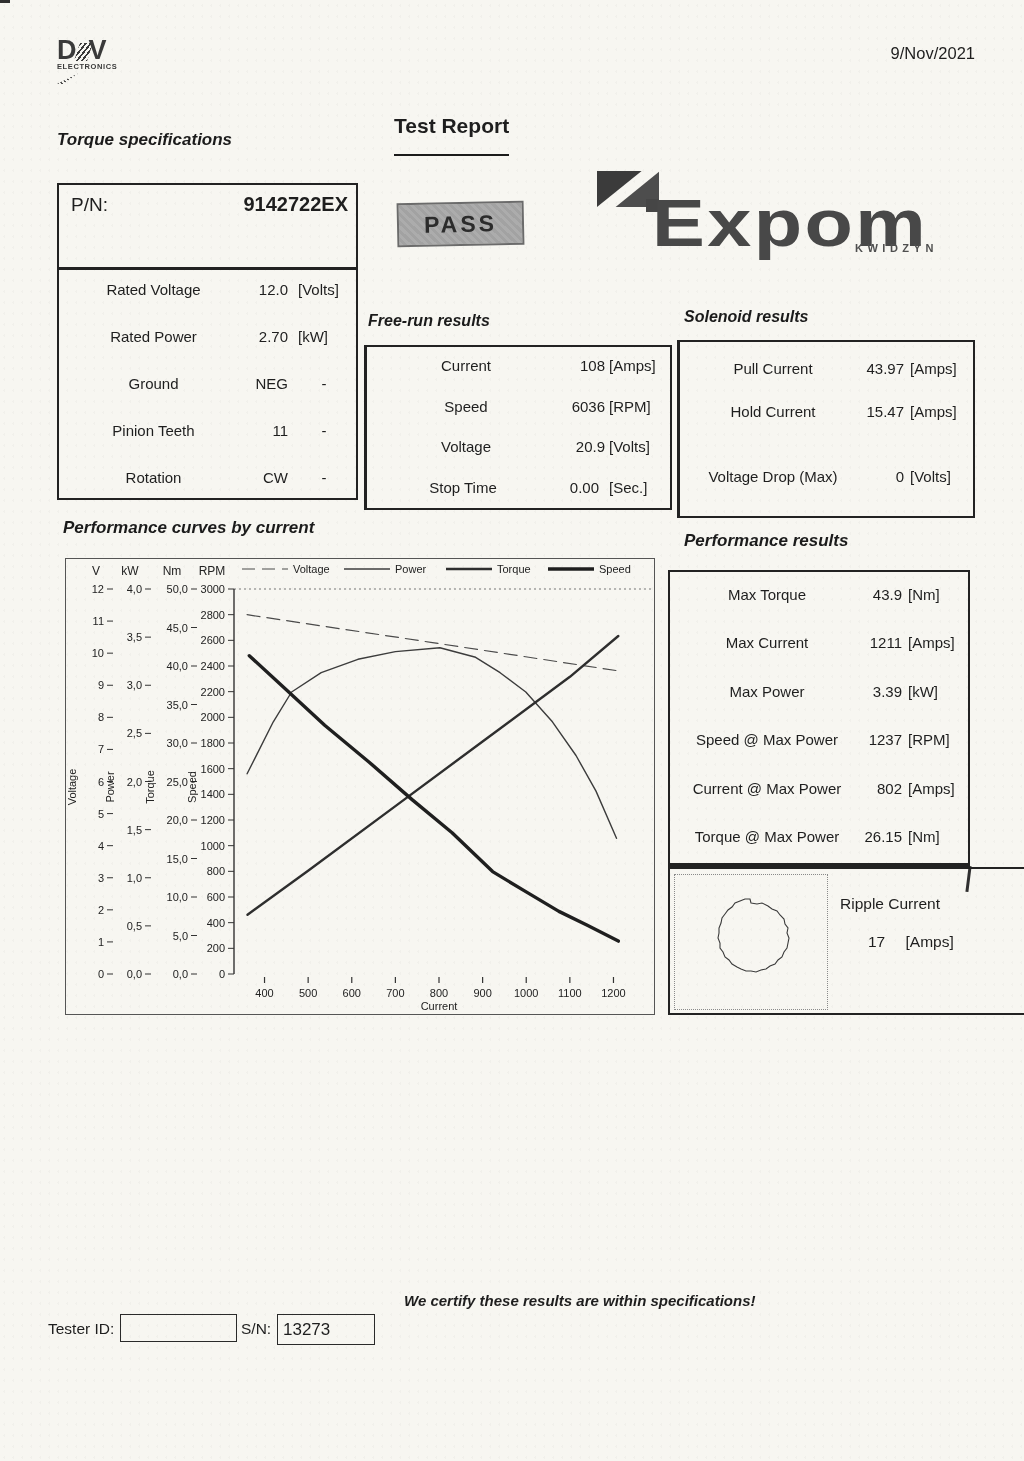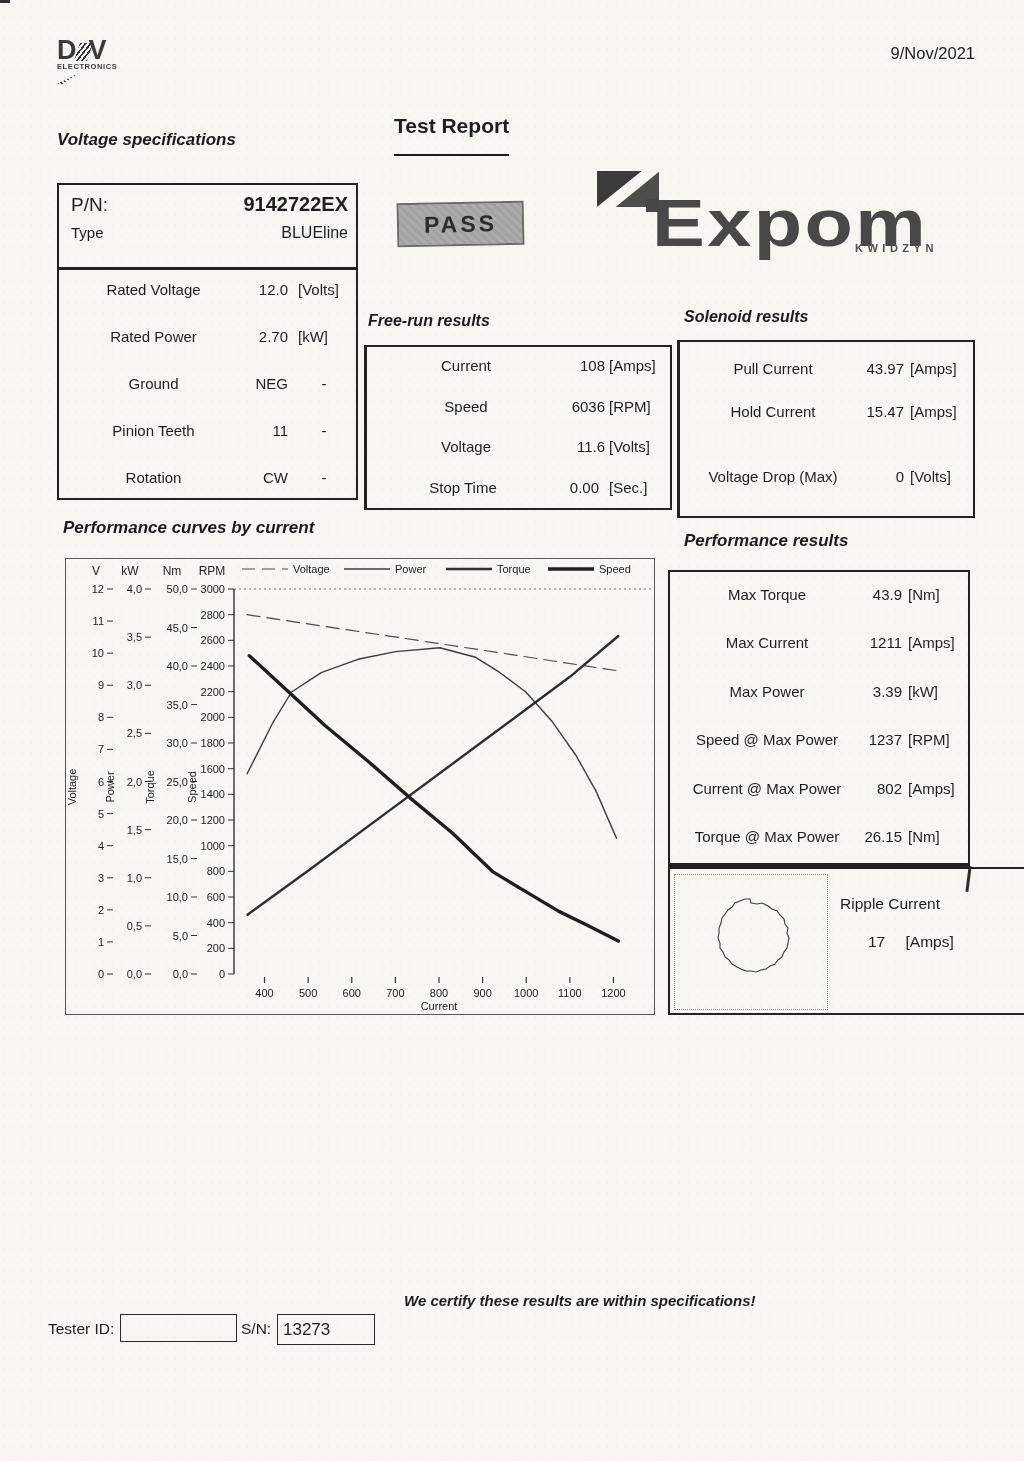--- a/index.html
+++ b/index.html
@@ -57,31 +57,27 @@
   <div class="artifact" style="left:967px;top:866px;width:2.5px;height:26px;transform:rotate(7deg);"></div>
 
   <div class="abs" style="left:57px;top:38px;">
     <div class="dv-letters"><span>D</span><span class="dv-hatch"></span><span>V</span></div>
     <div class="dv-sub">ELECTRONICS</div>
     <div class="dv-tri"></div>
   </div>
 
   <div class="abs" style="left:780px;top:44px;width:195px;text-align:right;font-size:16.5px;">9/Nov/2021</div>
 
-  <div class="abs h-italic" style="left:57px;top:130px;">Voltage specifications</div>
+  <div class="abs h-italic" style="left:57px;top:130px;">Torque specifications</div>
   <div class="abs report-title" style="left:394px;top:114px;">Test Report</div>
 
   <div class="box" style="left:57px;top:183px;width:301px;height:317px;">
     <div class="spec-top-row" style="padding:8px 8px 0 12px;">
       <span style="font-size:19px;">P/N:</span>
       <span style="font-size:20px;font-weight:bold;">9142722EX</span>
-    </div>
-    <div class="spec-top-row" style="padding:8px 8px 0 12px;">
-      <span style="font-size:15px;">Type</span>
-      <span style="font-size:16px;">BLUEline</span>
     </div>
     <div class="divider" style="top:82px;"></div>
     <div style="position:absolute;top:96px;left:12px;right:6px;bottom:12px;display:flex;flex-direction:column;justify-content:space-between;">
       <div class="kv-row">
         <span class="kv-lbl">Rated Voltage</span>
         <span class="kv-val" style="min-width:52px;">12.0</span>
         <span class="kv-unit" style="width:52px;">[Volts]</span>
       </div>
       <div class="kv-row">
         <span class="kv-lbl">Rated Power</span>
@@ -124,21 +120,21 @@
         <span class="kv-val" style="min-width:46px;">108</span>
         <span class="kv-unit" style="width:54px;margin-left:4px;">[Amps]</span>
       </div>
       <div class="kv-row">
         <span class="kv-lbl">Speed</span>
         <span class="kv-val" style="min-width:46px;">6036</span>
         <span class="kv-unit" style="width:54px;margin-left:4px;">[RPM]</span>
       </div>
       <div class="kv-row">
         <span class="kv-lbl">Voltage</span>
-        <span class="kv-val" style="min-width:46px;">11.6</span>
+        <span class="kv-val" style="min-width:46px;">20.9</span>
         <span class="kv-unit" style="width:54px;margin-left:4px;">[Volts]</span>
       </div>
       <div class="kv-row">
         <span class="kv-lbl">Stop Time</span>
         <span class="kv-val" style="min-width:46px;">0.00</span>
         <span class="kv-unit" style="width:54px;">[Sec.]</span>
       </div>
     </div>
   </div>
 

